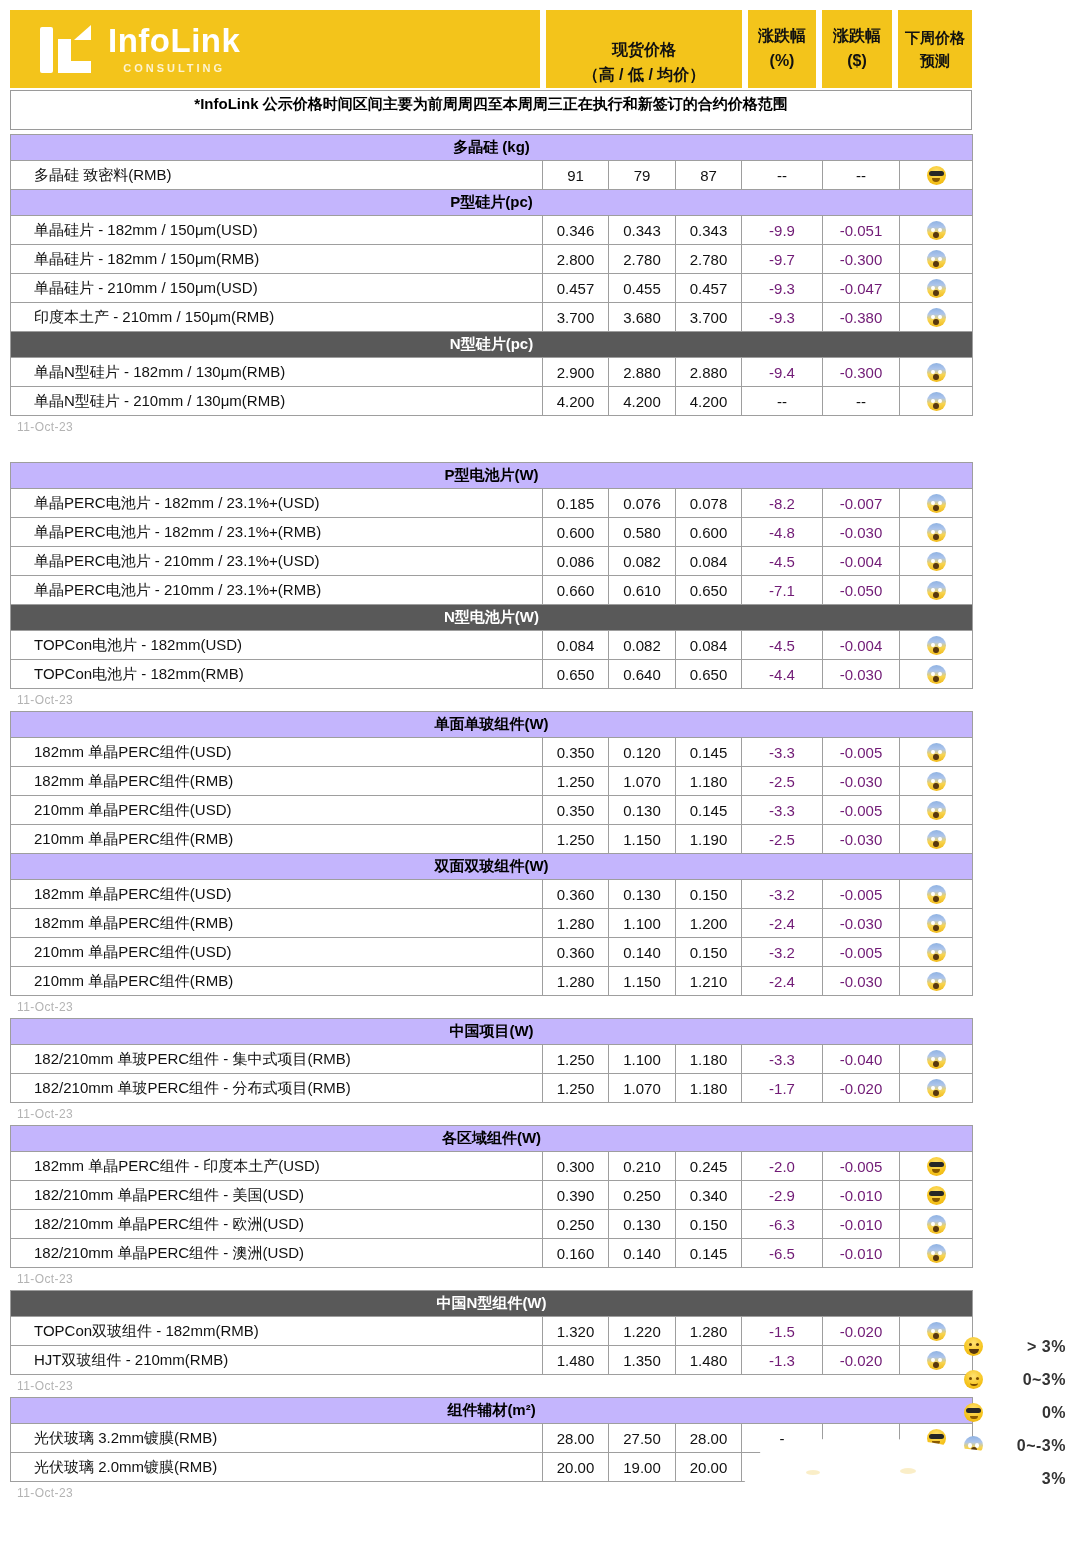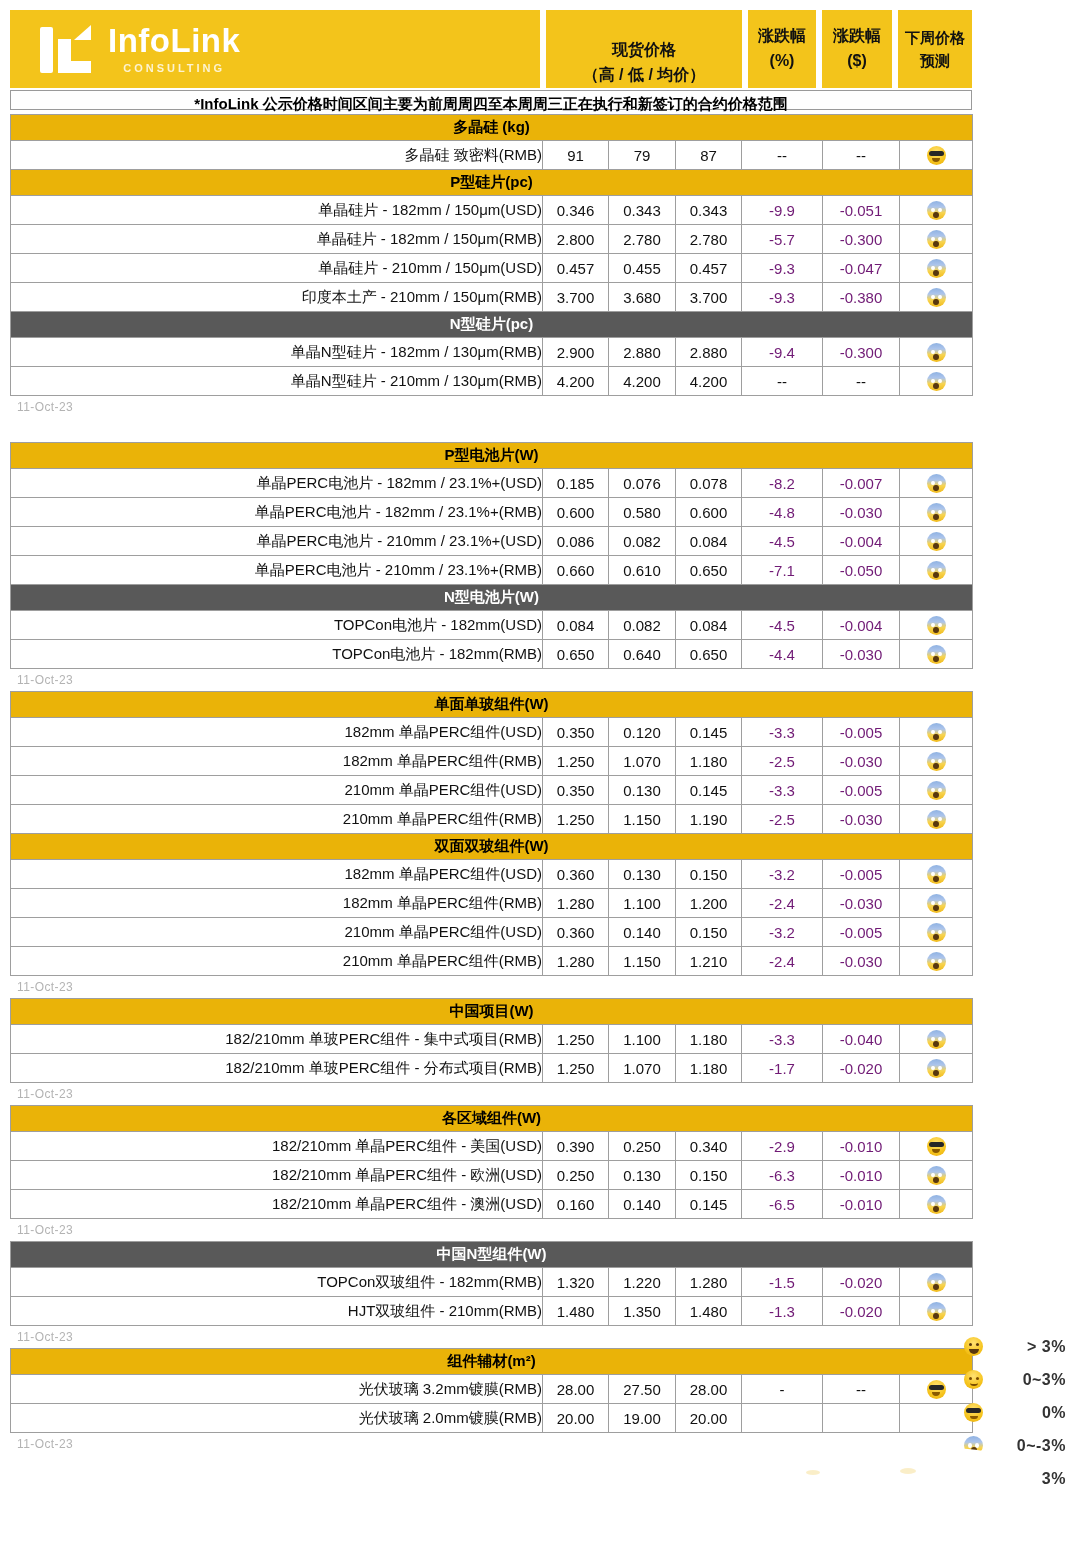--- a/index.html
+++ b/index.html
@@ -26,30 +26,30 @@
   .lm-i  { position:absolute; left:0;  top:2px;  width:13px; height:46px; background:#fff; border-radius:2px; }
   .lm-lv { position:absolute; left:18px; top:14px; width:13px; height:34px; background:#fff; }
   .lm-lf { position:absolute; left:18px; top:36px; width:33px; height:12px; background:#fff; }
   .lm-tri{ position:absolute; left:34px; top:0;  width:17px; height:15px; background:#fff;
            clip-path:polygon(0 100%, 100% 0, 100% 100%); }
   .brand-text { display:flex; flex-direction:column; line-height:1; }
   .brand-name { color:#ffffff; font-weight:bold; font-size:33px; letter-spacing:0.5px; }
   .brand-sub  { color:rgba(255,255,255,0.8); font-weight:bold; font-size:11px; letter-spacing:3px; margin-top:6px; }
 
   
-  .note-row { margin-top:2px; border:1px solid #9a9a9a; height:20px; line-height:26px;
+  .note-row { margin-top:2px; border:1px solid #9a9a9a; height:40px; line-height:26px;
               text-align:center; font-weight:bold; font-size:15px; color:#000; background:#fff; }
 
   
   .price-table { width:962px; border-collapse:collapse; table-layout:fixed; margin-top:0; }
   .price-table td { border:1px solid #9e9e9e; height:29px; font-size:15px; padding:0; vertical-align:middle; }
   .price-table .section-header { height:26px; text-align:center; font-weight:bold; font-size:15px; }
-  .price-table .section-header.light { background:#eab308; color:#000; }
+  .price-table .section-header.light { background:#c4b5fd; color:#000; }
   .price-table .section-header.dark  { background:#595959; color:#ffffff; }
-  .price-table td.name { text-align:right; padding-left:9px; color:#111; }
+  .price-table td.name { text-align:left; padding-left:23px; color:#111; }
   .price-table td.num  { text-align:center; color:#111; }
   .price-table td.num.neg { color:#701a75; }
   .price-table td.forecast { text-align:center; }
 
   .date-label { font-size:12px; color:#b3b3b3; letter-spacing:0.4px; padding:4px 0 0 7px; height:16px; }
   #blocks .date-label { margin-bottom:6px; }
   #blocks .date-label.first { margin-bottom:30px; }
 
   
   .emo { display:inline-block; width:19px; height:19px; border-radius:50%; position:relative; vertical-align:middle; }
@@ -161,21 +161,21 @@
             <td class="num">0.343</td>
             <td class="num neg">-9.9</td>
             <td class="num neg">-0.051</td>
             <td class="forecast"><span class="emo emo-scream"></span></td>
           </tr>
           <tr>
             <td class="name">单晶硅片 - 182mm / 150μm(RMB)</td>
             <td class="num">2.800</td>
             <td class="num">2.780</td>
             <td class="num">2.780</td>
-            <td class="num neg">-5.7</td>
+            <td class="num neg">-9.7</td>
             <td class="num neg">-0.300</td>
             <td class="forecast"><span class="emo emo-scream"></span></td>
           </tr>
           <tr>
             <td class="name">单晶硅片 - 210mm / 150μm(USD)</td>
             <td class="num">0.457</td>
             <td class="num">0.455</td>
             <td class="num">0.457</td>
             <td class="num neg">-9.3</td>
             <td class="num neg">-0.047</td>
@@ -421,20 +421,29 @@
           <col style="width: 66px;">
           <col style="width: 67px;">
           <col style="width: 66px;">
           <col style="width: 81px;">
           <col style="width: 77px;">
           <col style="width: 73px;">
         </colgroup>
         <tbody>
           <tr>
             <td colspan="7" class="section-header light">各区域组件(W)</td>
+          </tr>
+          <tr>
+            <td class="name">182mm 单晶PERC组件 - 印度本土产(USD)</td>
+            <td class="num">0.300</td>
+            <td class="num">0.210</td>
+            <td class="num">0.245</td>
+            <td class="num neg">-2.0</td>
+            <td class="num neg">-0.005</td>
+            <td class="forecast"><span class="emo emo-cool"></span></td>
           </tr>
           <tr>
             <td class="name">182/210mm 单晶PERC组件 - 美国(USD)</td>
             <td class="num">0.390</td>
             <td class="num">0.250</td>
             <td class="num">0.340</td>
             <td class="num neg">-2.9</td>
             <td class="num neg">-0.010</td>
             <td class="forecast"><span class="emo emo-cool"></span></td>
           </tr>

